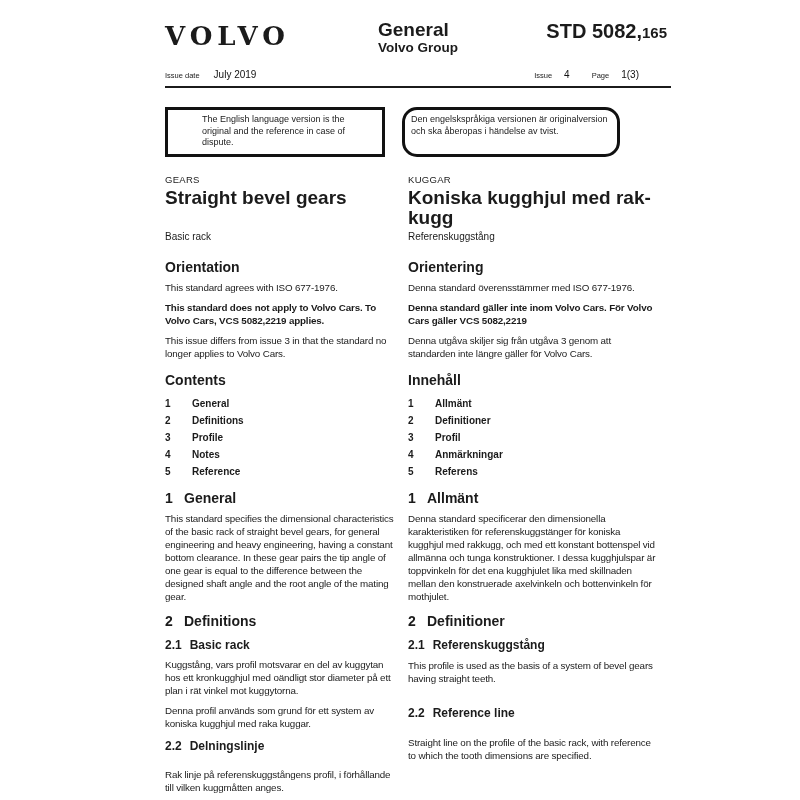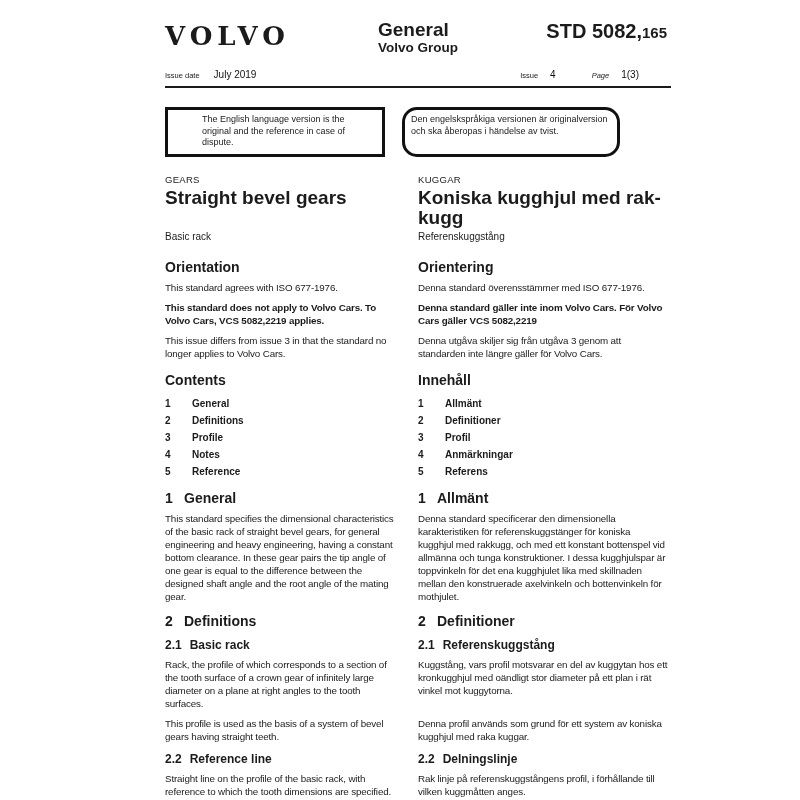--- a/index.html
+++ b/index.html
@@ -22,37 +22,37 @@
   .header-right { text-align:right; white-space:nowrap; padding-right:4px; }
   .num-main { font-size:20px; font-weight:700; }
   .num-suffix { font-size:15px; font-weight:700; }
 
   .meta-row { display:flex; align-items:baseline; margin-top:13px; }
   .meta-label { font-size:7.5px; color:#222; }
   .meta-value { font-size:10px; color:#111; }
   .md-val { margin-left:14px; }
   .ml-auto { margin-left:auto; }
   .gap-sm { margin-left:12px; }
-  .gap-lg { margin-left:36px;font-style:italic; }
+  .gap-lg { margin-left:22px; }
   .gap-end { margin-right:32px; }
 
   .rule { border-top:2px solid #1b1b1b; margin-top:6px; }
 
   
   .notices { display:flex; margin-top:19px; }
   .notice {
     border:3px solid #111; box-sizing:border-box;
     font-size:9px; line-height:11.5px; padding:4px 6px 5px 6px;
   }
   .notice-en { width:220px; margin-right:17px;padding-left:34px; }
   .notice-sv { width:218px;border-radius:15px; }
 
   
   .cols {
-    display:grid; grid-template-columns:235px 250px; column-gap:18px;
+    display:grid; grid-template-columns:235px 250px; column-gap:8px;
     margin-top:15px; grid-auto-flow:row;
   }
   .category { font-size:9.5px; letter-spacing:0.3px; line-height:11px; margin-top:2px; }
   .doc-title { font-size:19px; font-weight:700; line-height:20px; margin-top:3px; }
   .doc-subtitle { font-size:10px; line-height:12px; margin-top:3px; }
 
   .h1 { font-size:14px; font-weight:700; line-height:16px; margin-top:16px; }
   .h1.toc-h { margin-top:12px; }
   .h1.sec { margin-top:10px; }
   .h2 { font-size:12px; font-weight:700; line-height:14px; margin-top:9px; }
@@ -177,21 +177,20 @@
 
     <div class="para first">This standard specifies the dimensional characteristics of the basic rack of straight bevel gears, for general engineering and heavy engineering, having a constant bottom clearance. In these gear pairs the tip angle of one gear is equal to the difference between the designed shaft angle and the root angle of the mating gear.</div>
     <div class="para first">Denna standard specificerar den dimensionella karakteristiken för referenskuggstänger för koniska kugghjul med rakkugg, och med ett konstant bottenspel vid allmänna och tunga konstruktioner. I dessa kugghjulspar är toppvinkeln för det ena kugghjulet lika med skillnaden mellan den konstruerade axelvinkeln och bottenvinkeln för mothjulet.</div>
 
     <div class="h1 sec"><span class="hnum">2</span><span>Definitions</span></div>
     <div class="h1 sec"><span class="hnum">2</span><span>Definitioner</span></div>
 
     <div class="h2"><span class="h2num">2.1</span><span>Basic rack</span></div>
     <div class="h2"><span class="h2num">2.1</span><span>Referenskuggstång</span></div>
 
-    <div class="para first">Rack, the profile of which corresponds to a section of the tooth surface of a crown gear of infinitely large diameter on a plane at right angles to the tooth surfaces.</div>
     <div class="para first">Kuggstång, vars profil motsvarar en del av kuggytan hos ett kronkugghjul med oändligt stor diameter på ett plan i rät vinkel mot kuggytorna.</div>
 
     <div class="para">This profile is used as the basis of a system of bevel gears having straight teeth.</div>
     <div class="para">Denna profil används som grund för ett system av koniska kugghjul med raka kuggar.</div>
 
     <div class="h2"><span class="h2num">2.2</span><span>Reference line</span></div>
     <div class="h2"><span class="h2num">2.2</span><span>Delningslinje</span></div>
 
     <div class="para first">Straight line on the profile of the basic rack, with reference to which the tooth dimensions are specified.</div>
     <div class="para first">Rak linje på referenskuggstångens profil, i förhållande till vilken kuggmåtten anges.</div>

